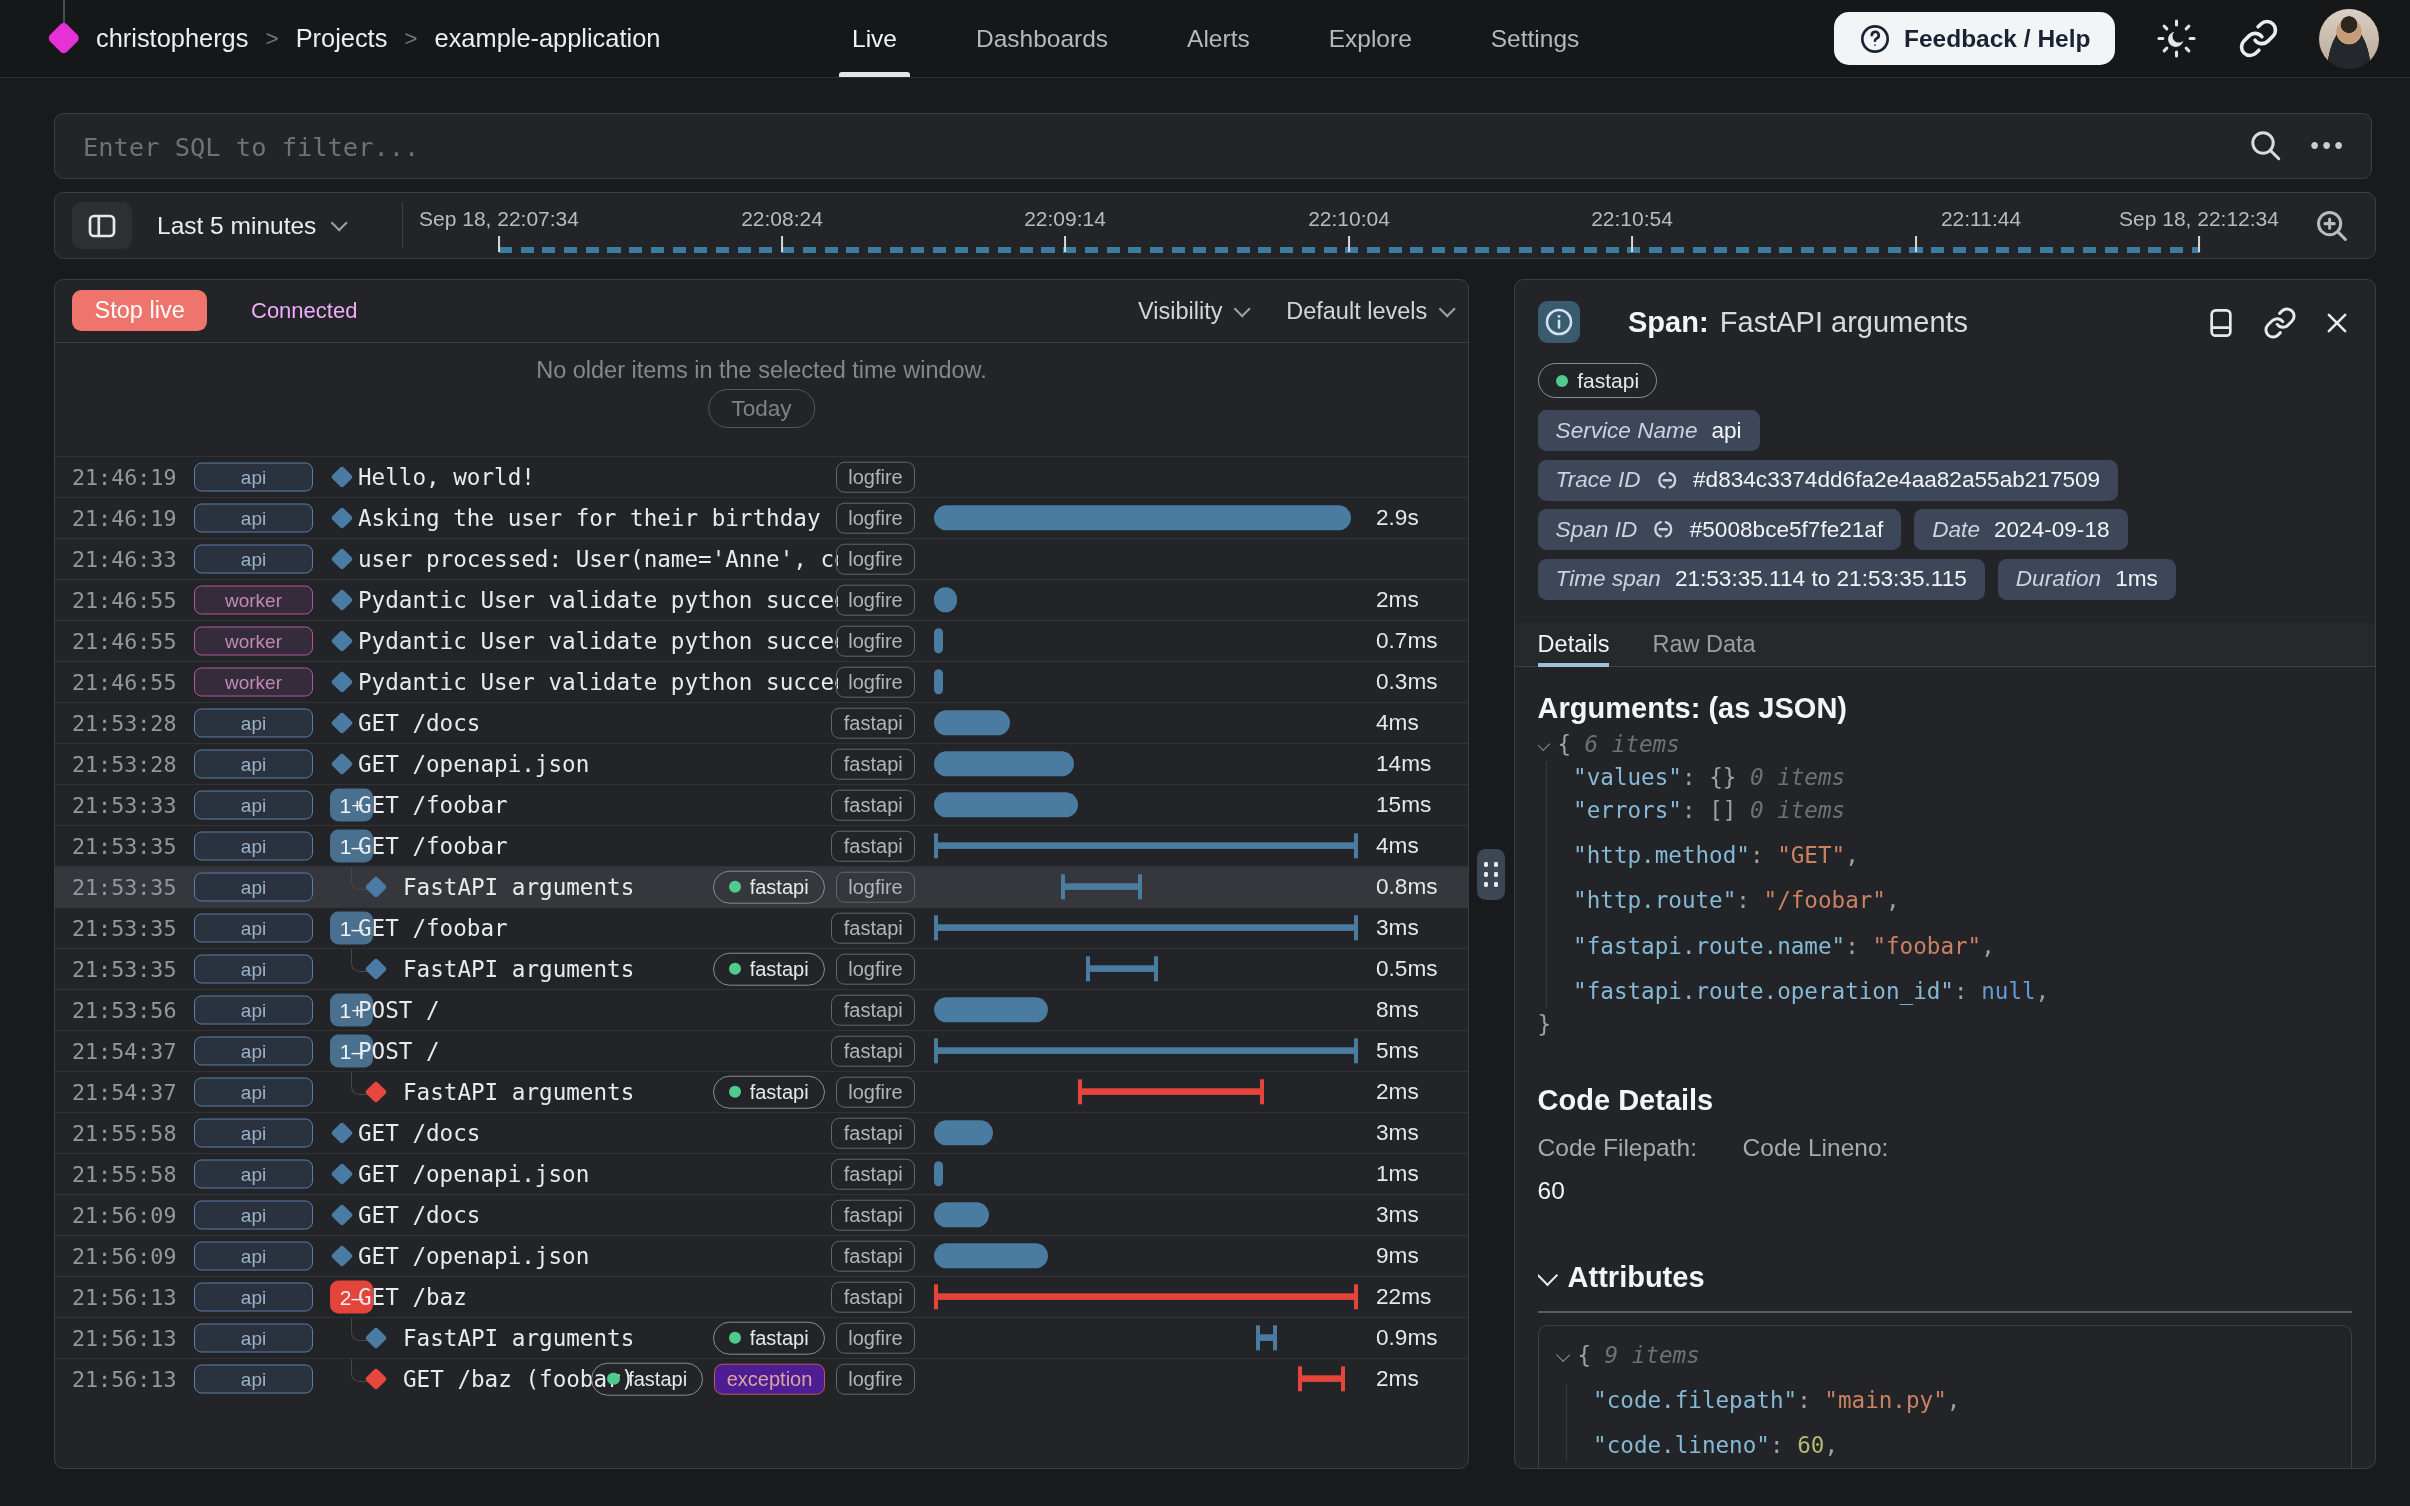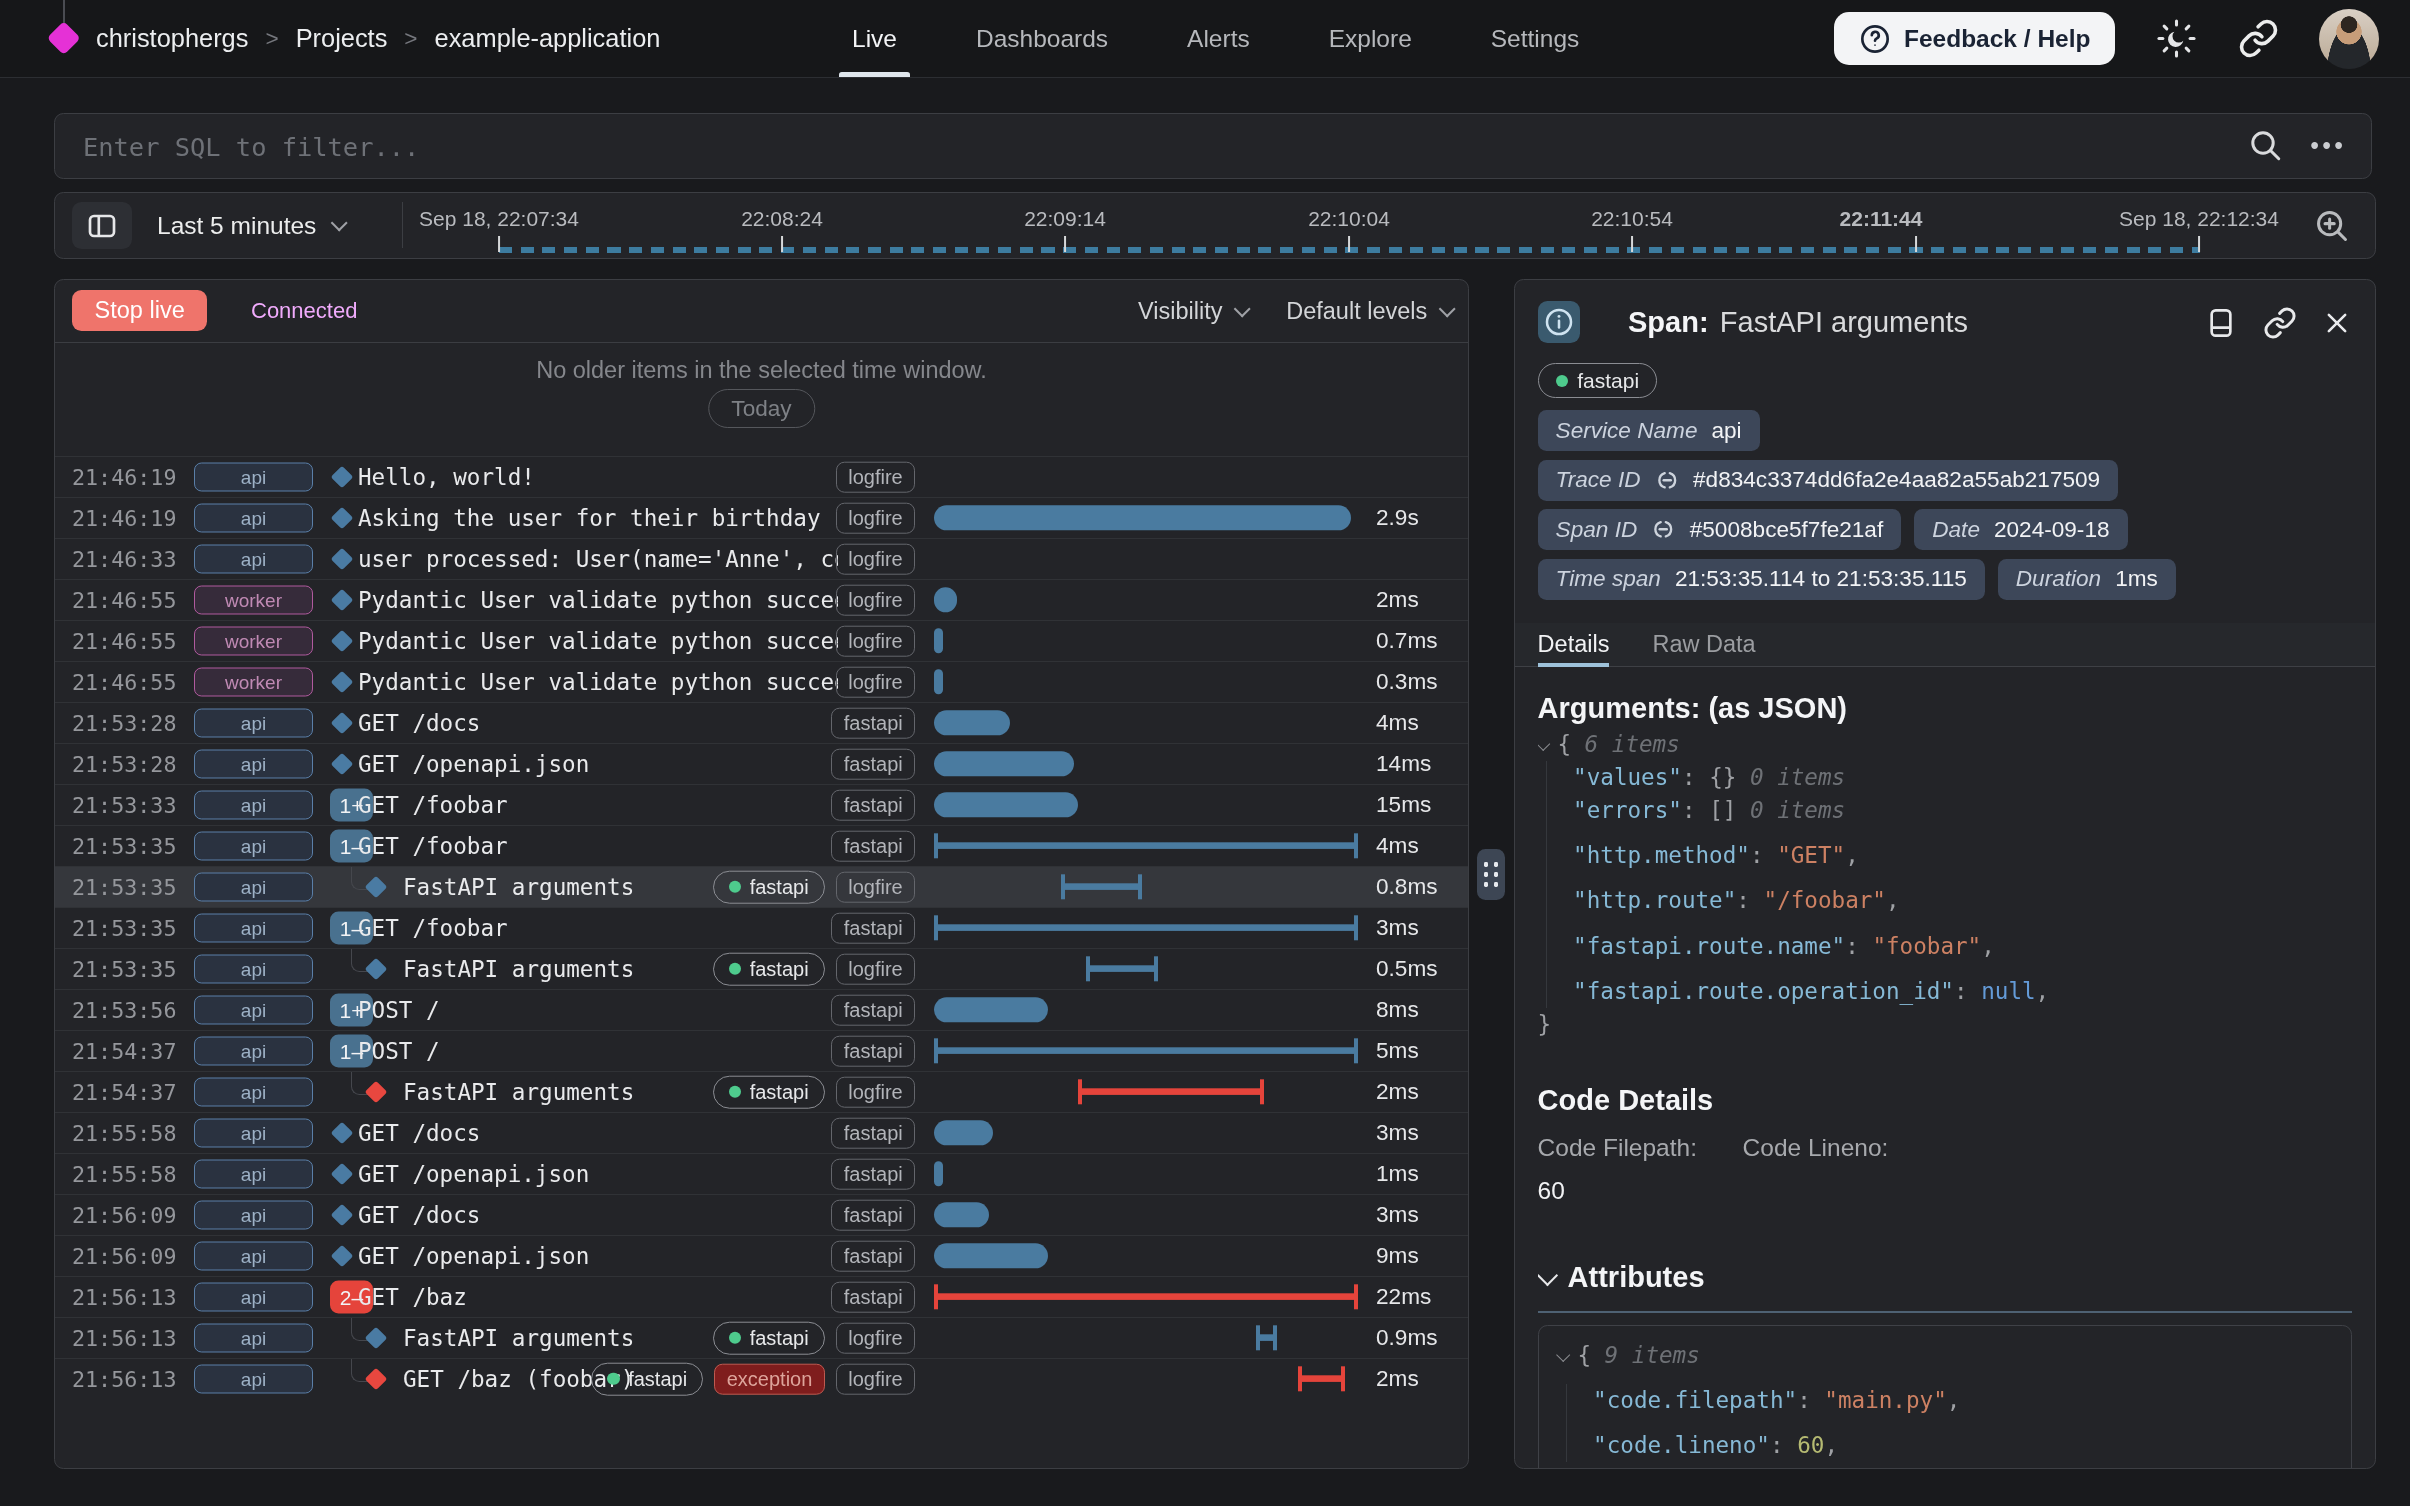--- a/index.html
+++ b/index.html
@@ -60,21 +60,21 @@
   .dia{position:absolute;left:279px;top:50%;width:16px;height:16px;transform:translateY(-50%) rotate(45deg);background:#4a7ba3;border-radius:2.8px;}
   .dia.red{background:#e8473f;}
   .dia.child{left:313px;}
   .elbow{position:absolute;left:296px;top:0;width:19px;height:21.7px;border-left:1.9px solid #45474d;border-bottom:1.9px solid #45474d;border-bottom-left-radius:8.5px;}
   .r-msg{position:absolute;left:303px;top:50%;transform:translateY(-50%);font-family:"DejaVu Sans Mono",monospace;font-size:22.6px;color:#e9eaec;white-space:nowrap;overflow:hidden;width:480px;}
   .r-msg.child{left:348px;width:330px;}
   .r-tags{position:absolute;right:553px;top:50%;transform:translateY(-50%);display:flex;gap:11.3px;align-items:center;}
   .tg{font-size:20px;border-radius:8.5px;padding:2.8px 11.3px;border:1.4px solid #64666c;color:#b2b4b9;white-space:nowrap;}
   .tg.dotp{border-radius:941px;border-color:#8b8d93;color:#e7e8ea;display:flex;align-items:center;gap:8.5px;padding:3.8px 15px;}
   .gdot{width:12.2px;height:12.2px;border-radius:50%;background:#4ecb8d;}
-  .tg.err{border-color:#bf5a50;background:#7f1d1d;color:#dda49b;}
+  .tg.err{border-color:#bf5a50;background:#4c1d95;color:#dda49b;}
   .r-bar{position:absolute;top:50%;transform:translateY(-50%);}
   .r-bar.pill{height:25.4px;border-radius:12.7px;background:#4a7ba0;}
   .r-bar.ibeam{height:25.4px;border-left:4.7px solid #4a7ba0;border-right:4.7px solid #4a7ba0;background:linear-gradient(#4a7ba0 0 0) center/100% 6.6px no-repeat;box-sizing:border-box;}
   .r-bar.ibeam.red{border-color:#e5443b;background:linear-gradient(#e5443b 0 0) center/100% 6.6px no-repeat;}
   .r-dur{position:absolute;left:1321px;top:50%;transform:translateY(-50%);font-size:22.6px;color:#e6e7e9;}
   
   .grip{position:absolute;left:1477px;top:849px;width:28px;height:51px;background:#3d4654;border-radius:8.5px;display:grid;grid-template-columns:repeat(2,4.7px);grid-auto-rows:4.7px;gap:5.6px;place-content:center;cursor:col-resize;}
   .grip i{background:#e8eaee;border-radius:1.4px;}
   
   .dp{position:absolute;left:1514px;top:279px;width:862px;height:1190px;background:#232428;border:0.9px solid #3c3e43;border-radius:9.4px;box-sizing:border-box;overflow:hidden;}
@@ -206,21 +206,21 @@
   <span class="tick-label" style="left: 444px;">Sep 18, 22:07:34</span>
       <span class="tick-line" style="left: 444px;"></span>
       <span class="tick-label" style="left: 727px;">22:08:24</span>
       <span class="tick-line" style="left: 727px;"></span>
       <span class="tick-label" style="left: 1010px;">22:09:14</span>
       <span class="tick-line" style="left: 1010px;"></span>
       <span class="tick-label" style="left: 1294px;">22:10:04</span>
       <span class="tick-line" style="left: 1294px;"></span>
       <span class="tick-label" style="left: 1577px;">22:10:54</span>
       <span class="tick-line" style="left: 1577px;"></span>
-      <span class="tick-label" style="left: 1826px; font-weight: bold;">22:11:44</span>
+      <span class="tick-label" style="left: 1926px;">22:11:44</span>
       <span class="tick-line" style="left: 1861px;"></span>
       <span class="tick-label" style="left: 2144px;">Sep 18, 22:12:34</span>
       <span class="tick-line" style="left: 2144px;"></span>
     </div>
 
   <div class="lp">
     <div class="lp-head">
       <button class="stop">Stop live</button>
       <span class="conn">Connected</span>
       <div class="lp-dd">

